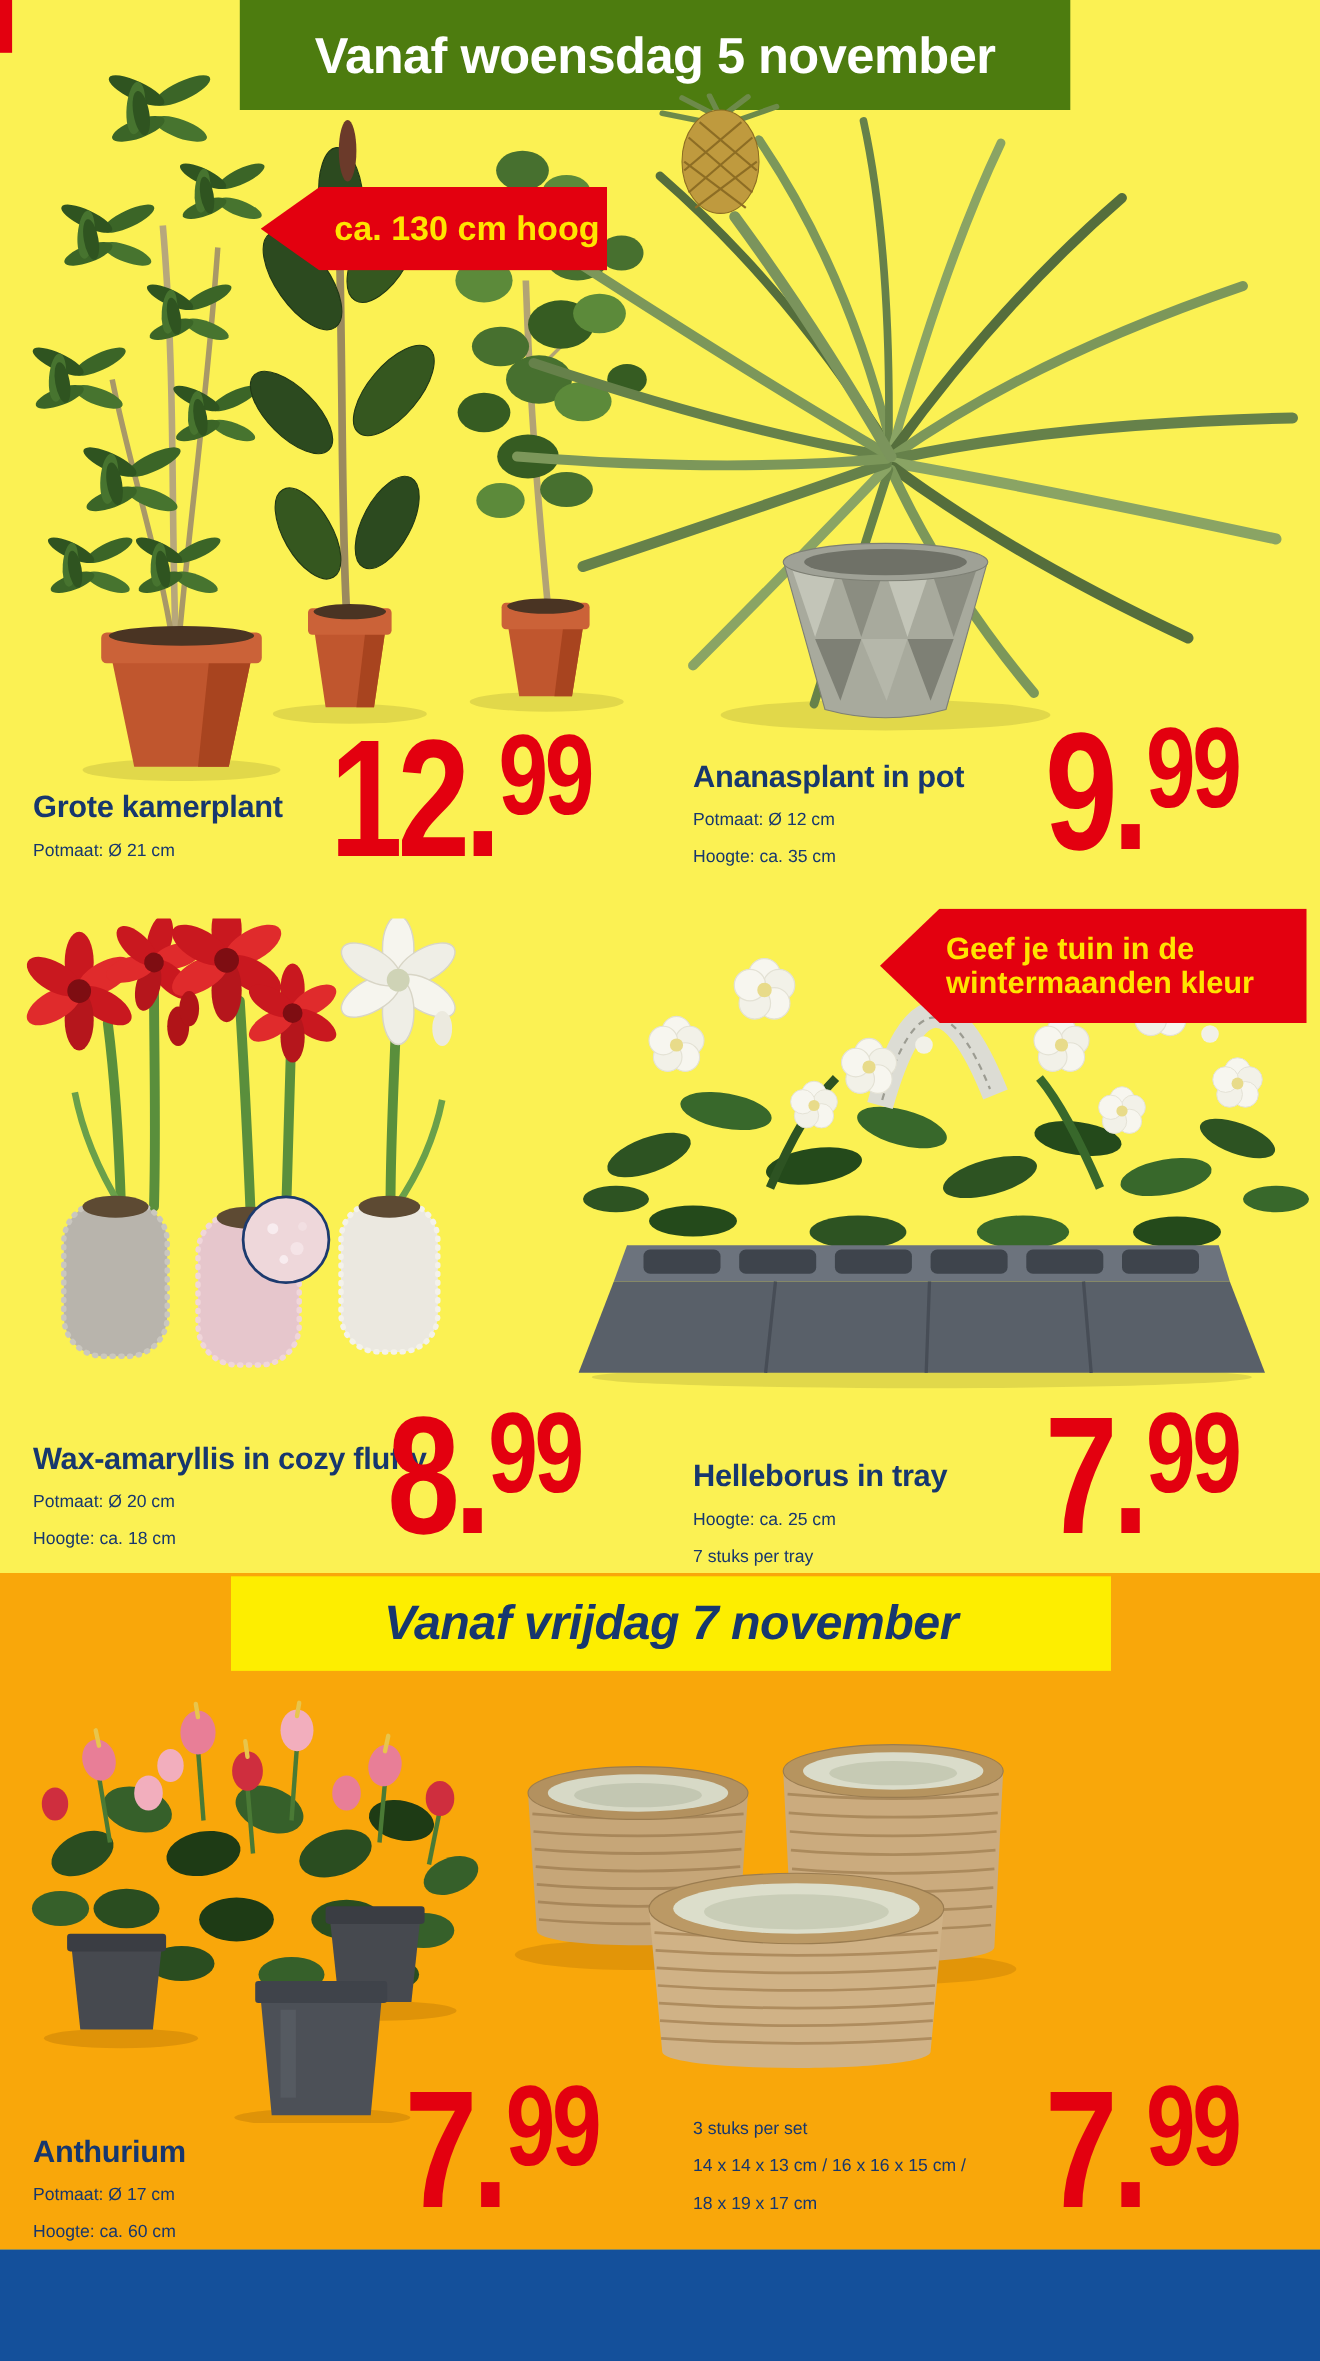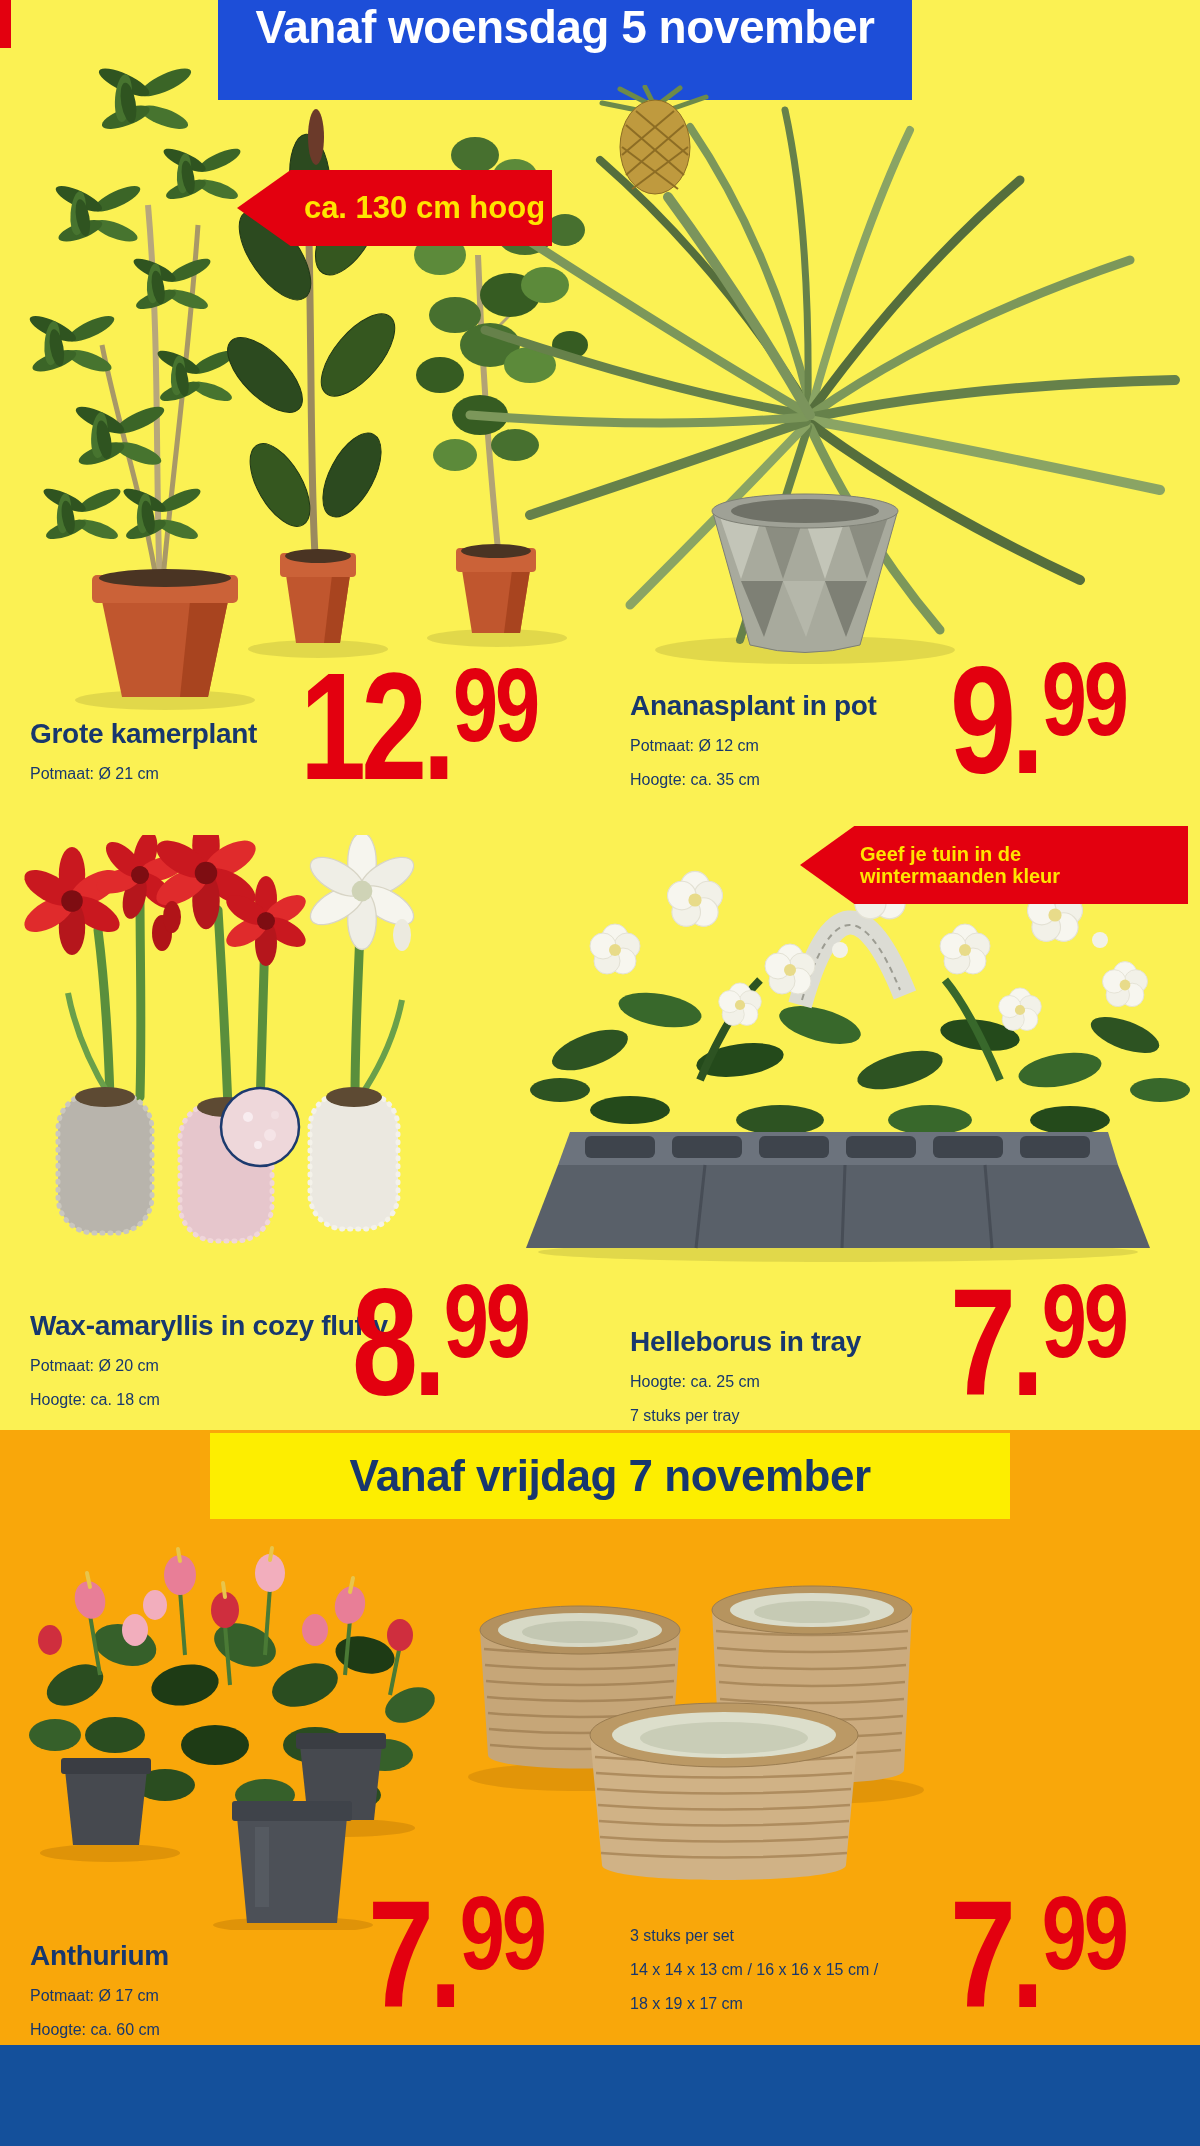--- a/index.html
+++ b/index.html
@@ -1,33 +1,33 @@
 <!DOCTYPE html>
 <html><head>
 <meta charset="utf-8">
 <style>
   html,body{margin:0;padding:0;background:#888;}
   .canvas{position:relative;width:1200px;height:2146px;background:#fbf153;overflow:hidden;
           font-family:"Liberation Sans",sans-serif;}
   
   .sec2{position:absolute;left:0;top:1430px;width:1200px;height:615px;background:#f9a70a;}
   .footer{position:absolute;left:0;top:2045px;width:1200px;height:101px;background:#14509b;}
-  .banner1{position:absolute;left:218px;top:0;width:694px;height:100px;background:#1d4ed8;
-           display:flex;justify-content:center;}
+  .banner1{position:absolute;left:218px;top:0;width:755px;height:100px;background:#4d7c0f;
+           display:flex;align-items:center;justify-content:center;}
   .banner1 span{color:#ffffff;font-weight:bold;font-size:46px;letter-spacing:-0.5px;}
   .banner2{position:absolute;left:210px;top:3px;width:800px;height:86px;background:#fdee00;
-           display:flex;align-items:center;justify-content:center;}
+           display:flex;align-items:center;justify-content:center;font-style:italic;}
   .banner2 span{color:#17376e;font-weight:bold;font-size:44px;letter-spacing:-0.5px;}
   .corner-red{position:absolute;left:0;top:0;width:11px;height:48px;background:#e3000f;}
   
   .badge{position:absolute;background:#e3000f;color:#ffe400;font-weight:bold;
          display:flex;align-items:center;box-sizing:border-box;}
   .badge1{left:237px;top:170px;width:315px;height:76px;font-size:31px;padding-left:60px;
           clip-path:polygon(0 50%,17% 0,100% 0,100% 100%,17% 100%);justify-content:center;}
-  .badge2{left:800px;top:826px;width:388px;height:78px;font-size:20px;line-height:1.12;
+  .badge2{left:800px;top:826px;width:388px;height:104px;font-size:28px;line-height:1.12;
           padding-left:60px;clip-path:polygon(0 50%,14% 0,100% 0,100% 100%,14% 100%);}
   
   .ptext{position:absolute;color:#17376e;}
   .ptext .pname{font-size:28px;font-weight:bold;letter-spacing:-0.3px;}
   .ptext .pdet{font-size:16px;line-height:34px;margin-top:7px;}
   
   .price{position:absolute;display:flex;align-items:flex-start;color:#e3000f;font-weight:bold;
          transform:scaleX(0.78);transform-origin:left top;letter-spacing:-6px;white-space:nowrap;}
   .price .w{font-size:152px;line-height:0.80;}
   .price .c{font-size:104px;line-height:0.76;margin-left:3px;letter-spacing:-4px;}

